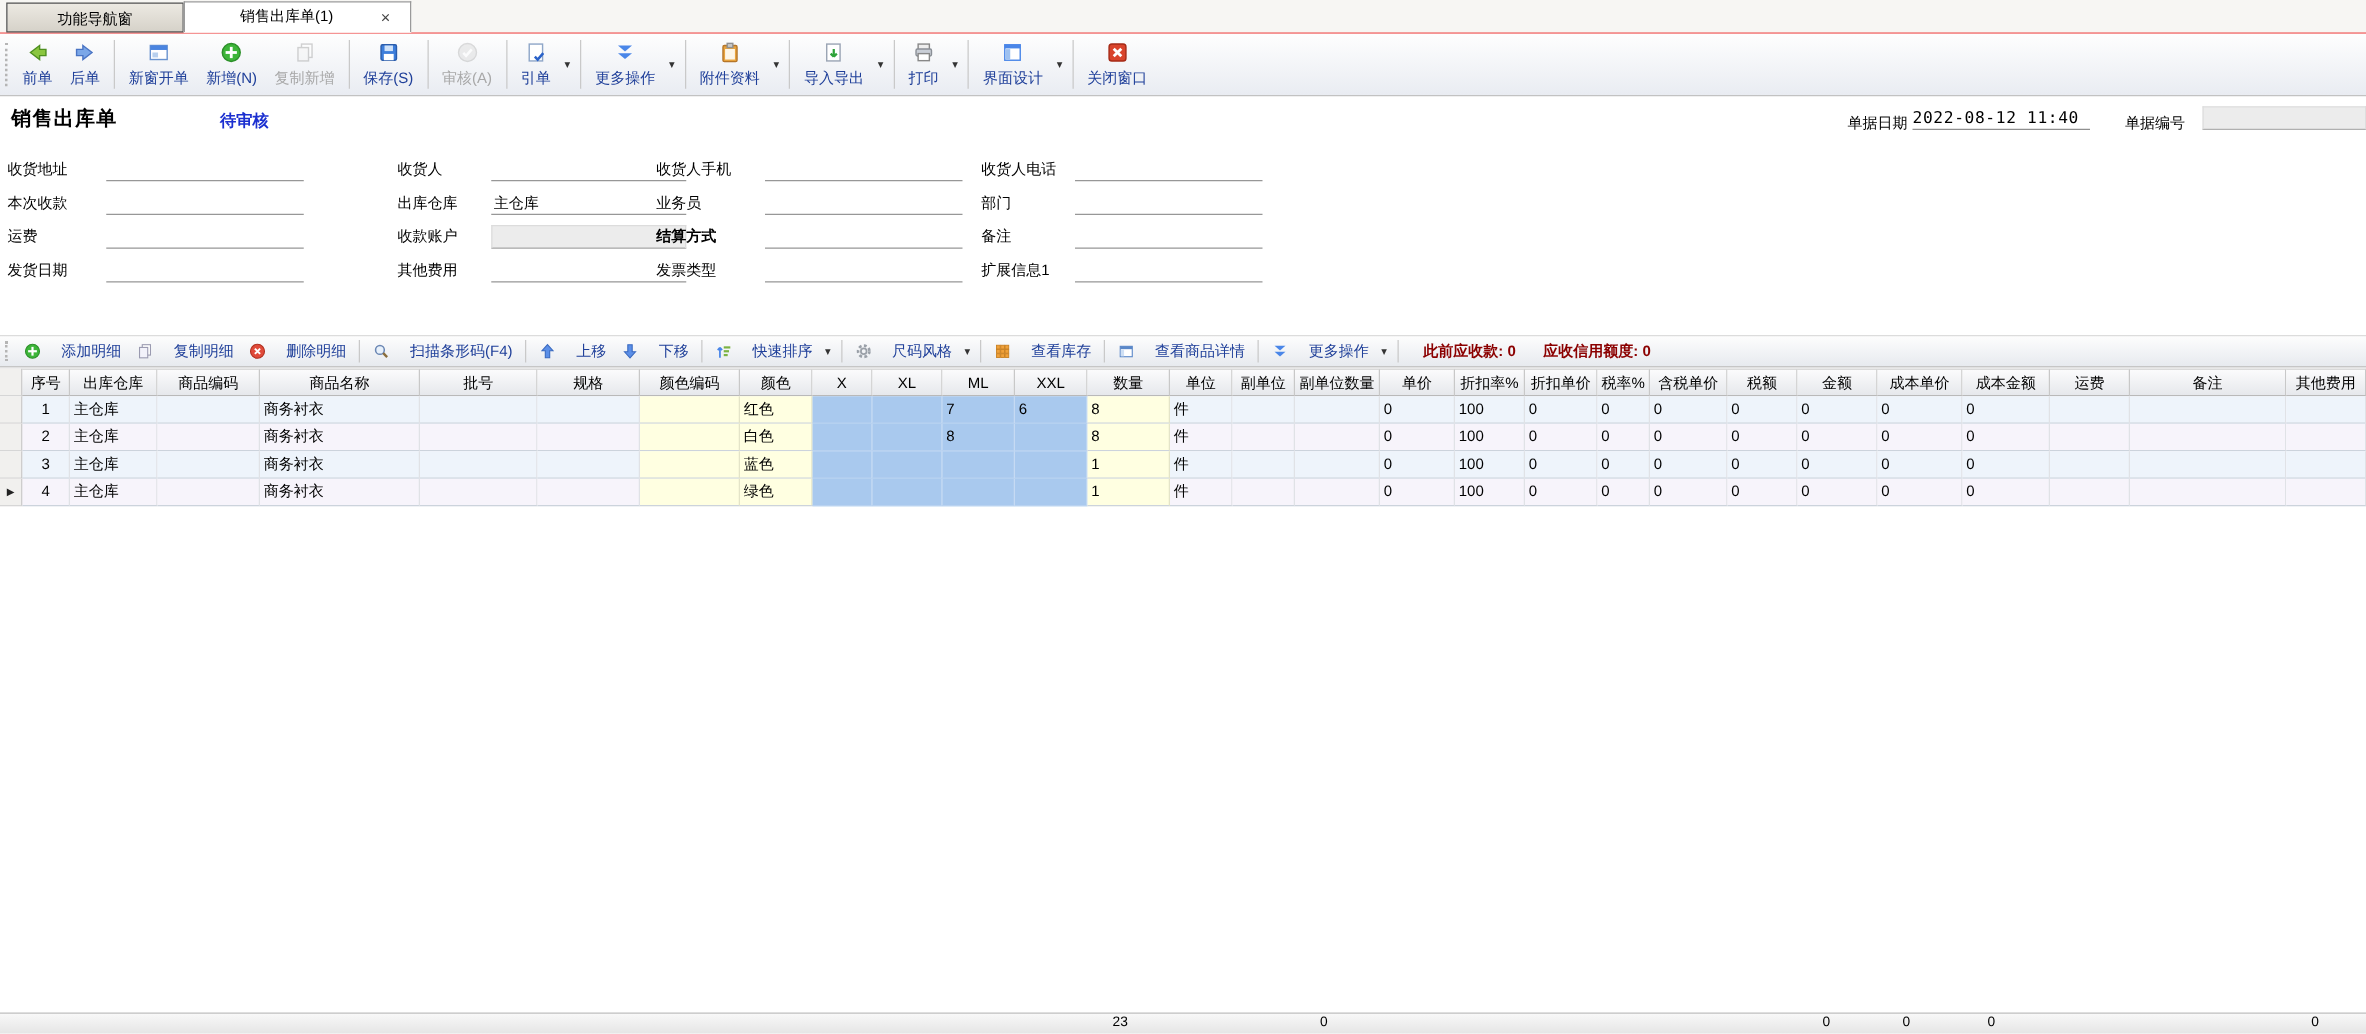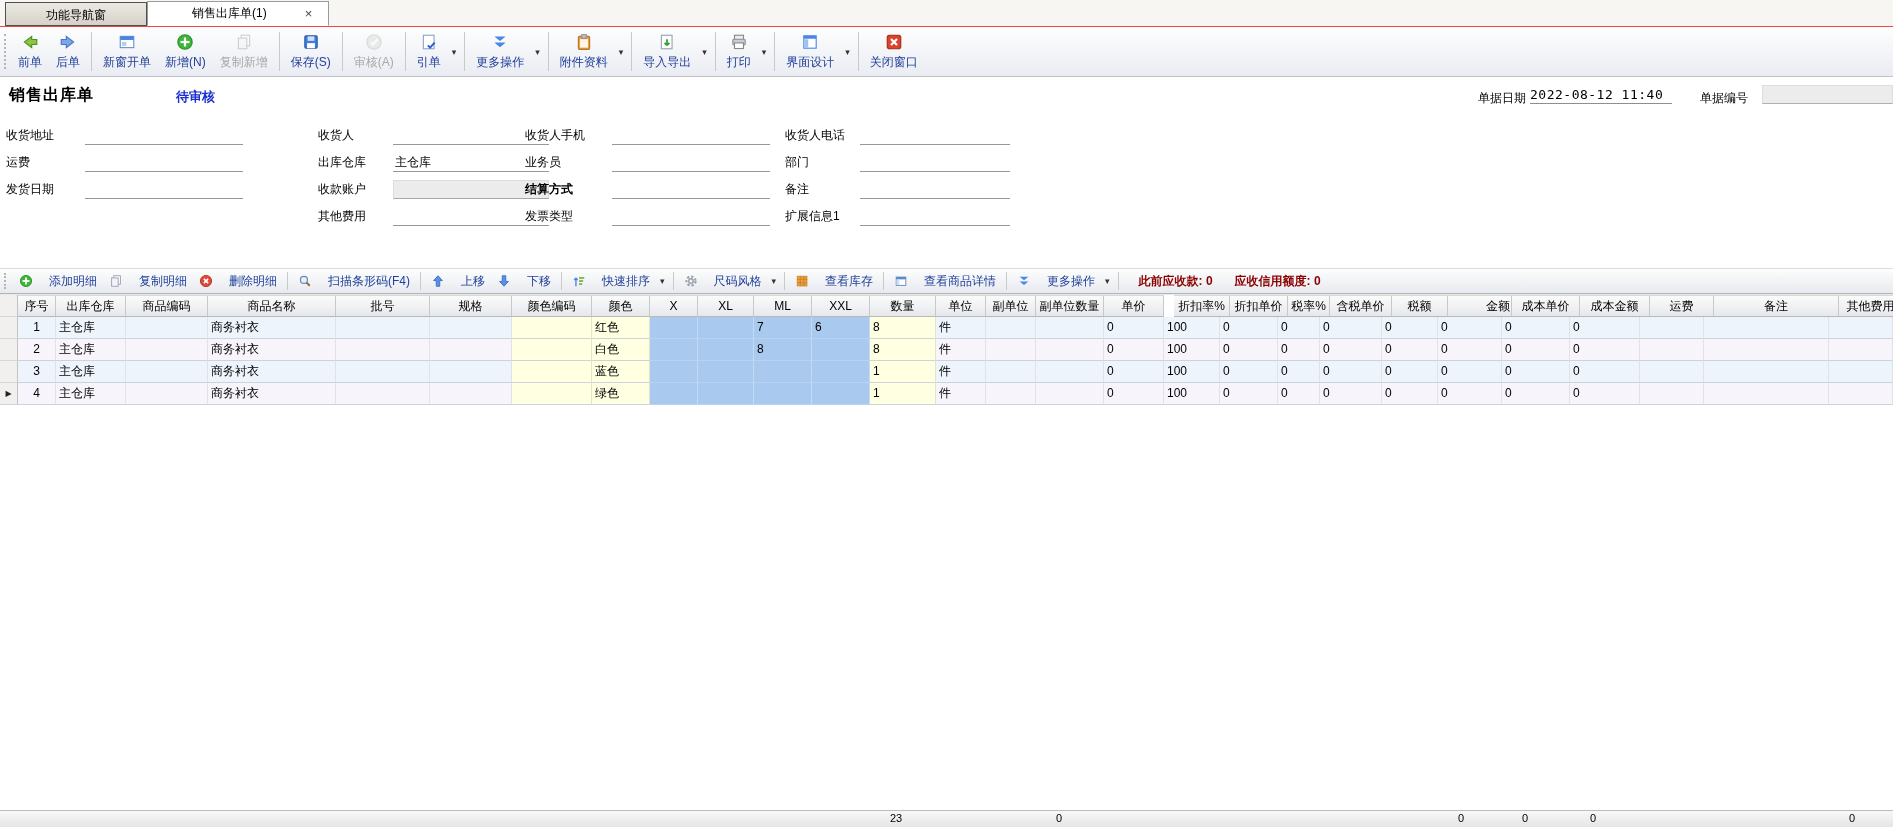--- a/index.html
+++ b/index.html
@@ -250,20 +250,24 @@
   <span class="date-label">单据日期</span>
   <span class="date-value">2022-08-12 11:40</span>
   <span class="no-label">单据编号</span>
   <span class="no-box"></span>
 </div>
 
 <div id="form-area">
     <div class="form-col" style="left: 6px;">
       <div class="f-row">
         <span class="f-lbl" style="width: 79px;">收货地址</span>
+        <span class="f-field" style="width: 158px;"></span>
+      </div>
+      <div class="f-row">
+        <span class="f-lbl" style="width: 79px;">本次收款</span>
         <span class="f-field" style="width: 158px;"></span>
       </div>
       <div class="f-row">
         <span class="f-lbl" style="width: 79px;">运费</span>
         <span class="f-field" style="width: 158px;"></span>
       </div>
       <div class="f-row">
         <span class="f-lbl" style="width: 79px;">发货日期</span>
         <span class="f-field" style="width: 158px;"></span>
       </div>
@@ -463,26 +467,26 @@
       <div class="g-cell g-hcell" style="width: 58px;">颜色</div>
       <div class="g-cell g-hcell" style="width: 48px;">X</div>
       <div class="g-cell g-hcell" style="width: 56px;">XL</div>
       <div class="g-cell g-hcell" style="width: 58px;">ML</div>
       <div class="g-cell g-hcell" style="width: 58px;">XXL</div>
       <div class="g-cell g-hcell" style="width: 66px;">数量</div>
       <div class="g-cell g-hcell" style="width: 50px;">单位</div>
       <div class="g-cell g-hcell" style="width: 50px;">副单位</div>
       <div class="g-cell g-hcell" style="width: 68px;">副单位数量</div>
       <div class="g-cell g-hcell" style="width: 60px;">单价</div>
-      <div class="g-cell g-hcell" style="width: 56px; margin-left: 10px;">折扣率%</div>
+      <div class="g-cell g-hcell" style="width: 56px;">折扣率%</div>
       <div class="g-cell g-hcell" style="width: 58px;">折扣单价</div>
       <div class="g-cell g-hcell" style="width: 42px;">税率%</div>
       <div class="g-cell g-hcell" style="width: 62px;">含税单价</div>
       <div class="g-cell g-hcell" style="width: 56px;">税额</div>
-      <div class="g-cell g-hcell" style="width: 64px; text-align: right;">金额</div>
+      <div class="g-cell g-hcell" style="width: 64px;">金额</div>
       <div class="g-cell g-hcell" style="width: 68px;">成本单价</div>
       <div class="g-cell g-hcell" style="width: 70px;">成本金额</div>
       <div class="g-cell g-hcell" style="width: 64px;">运费</div>
       <div class="g-cell g-hcell" style="width: 125px;">备注</div>
       <div class="g-cell g-hcell" style="width: 64px;">其他费用</div>
     </div>
     <div class="g-row">
       <div class="gutter"></div>
       <div class="g-cell c-odd al-c" style="width: 38px;">1</div>
       <div class="g-cell c-odd" style="width: 70px;">主仓库</div>

